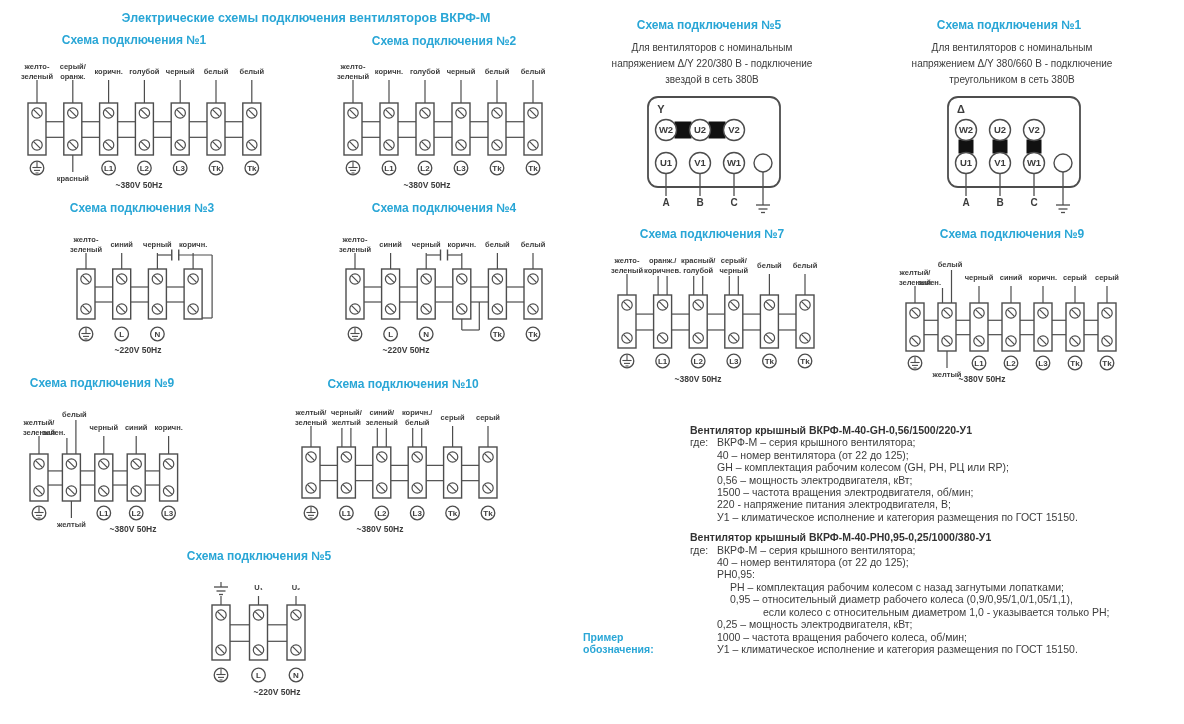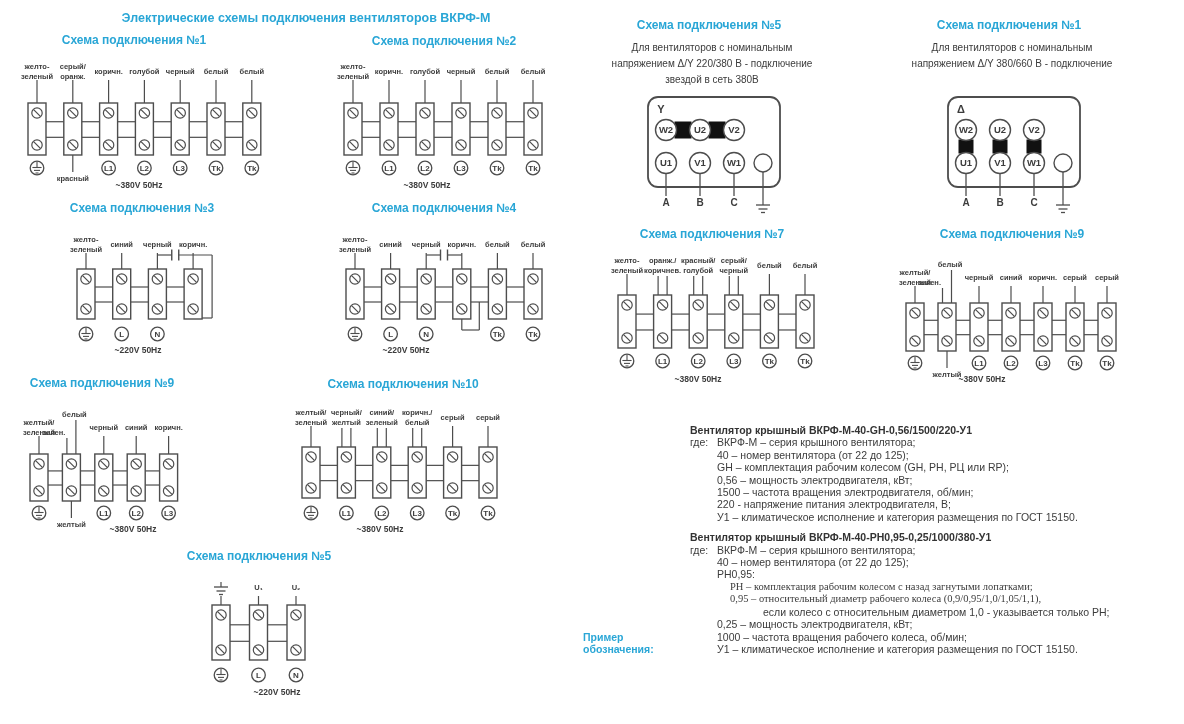--- a/index.html
+++ b/index.html
@@ -15,21 +15,21 @@
   svg text{font-family:"Liberation Sans","DejaVu Sans",sans-serif;}
   #example-block{position:absolute;left:583px;top:424px;width:560px;font-size:10.5px;
                  color:#3c3c3c;line-height:12.4px;}
   .ex-row{display:flex;align-items:flex-end;}
   .ex-heading{flex:none;width:107px;font-weight:bold;color:#29a6d6;}
   .ex-col{flex:1;}
   .model{font-weight:bold;color:#333;}
   .model.m2{margin-top:8px;}
   .ex-body{position:relative;padding-left:27px;}
   .where{position:absolute;left:0;top:0;}
-  .ex-line.ind1{padding-left:13px;font-family:Liberation Serif, serif;}
+  .ex-line.ind1{padding-left:13px;}
   .ex-line.ind2{padding-left:46px;}
 </style>
 </head>
 <body>
 
 <div id="canvas">
   <div class="main-title" style="left:306px;top:11px;">Электрические схемы подключения вентиляторов ВКРФ-М</div>
 
   <div class="scheme-title" style="left: 134px; top: 33px;">Схема подключения №1</div>
   <div class="scheme-title" style="left: 444px; top: 34px;">Схема подключения №2</div>
@@ -44,20 +44,21 @@
   <div class="scheme-title" style="left: 259px; top: 549px;">Схема подключения №5</div>
 
   <div class="desc-block" id="desc-0" style="left: 552px; top: 40px;">
     <div>Для вентиляторов с номинальным</div>
     <div>напряжением Δ/Y 220/380 В - подключение</div>
     <div>звездой в сеть 380В</div>
   </div>
   <div class="desc-block" id="desc-1" style="left: 852px; top: 40px;">
     <div>Для вентиляторов с номинальным</div>
     <div>напряжением Δ/Y 380/660 В - подключение</div>
+    <div>треугольником в сеть 380В</div>
   </div>
 
   <svg id="diagrams" width="1184" height="724" viewBox="0 0 1184 724">
       <g>
         <line x1="46" y1="121.72" x2="63.8" y2="121.72" stroke="#4d4d4d" stroke-width="1.2"></line>
         <line x1="46" y1="137.32" x2="63.8" y2="137.32" stroke="#4d4d4d" stroke-width="1.2"></line>
         <line x1="81.8" y1="121.72" x2="99.6" y2="121.72" stroke="#4d4d4d" stroke-width="1.2"></line>
         <line x1="81.8" y1="137.32" x2="99.6" y2="137.32" stroke="#4d4d4d" stroke-width="1.2"></line>
         <line x1="117.6" y1="121.72" x2="135.39999999999998" y2="121.72" stroke="#4d4d4d" stroke-width="1.2"></line>
         <line x1="117.6" y1="137.32" x2="135.39999999999998" y2="137.32" stroke="#4d4d4d" stroke-width="1.2"></line>

